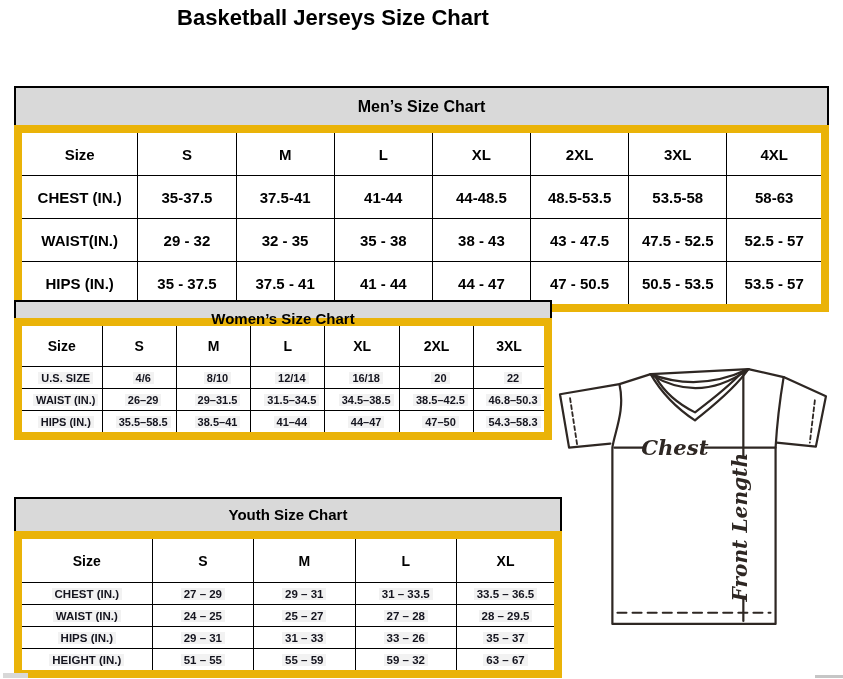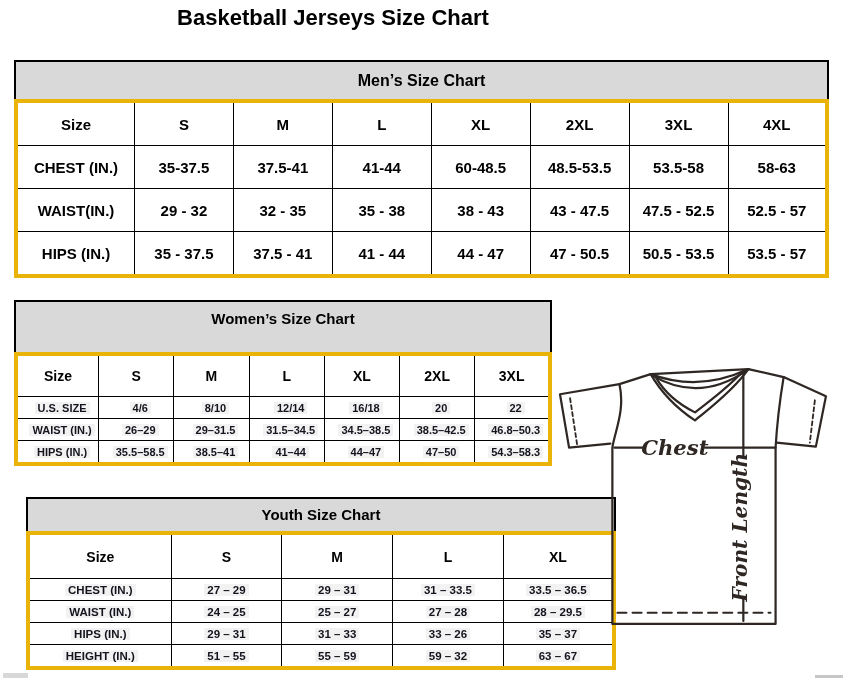--- a/index.html
+++ b/index.html
@@ -11,35 +11,35 @@
     overflow:hidden;
     color:#000;
   }
   .page-title {
     position:absolute; top:5px; left:0; width:666px;
     text-align:center; font-size:22px; font-weight:bold; color:#000;
   }
   .panel { position:absolute; }
   #mens-panel   { left:14px; top:60px;  width:815px; }
   #womens-panel { left:14px; top:300px; width:538px; }
-  #youth-panel  { left:26px; top:497px; width:590px; }
+  #youth-panel  { left:14px; top:497px; width:548px; }
 
   .panel-title {
     background:#d9d9d9;
     border:2px solid #000; border-bottom:none;
     text-align:center; font-weight:bold;
     box-sizing:border-box;
   }
-  #mens-panel   .panel-title { height:39px; line-height:37px; font-size:16px; }
-  #womens-panel .panel-title { height:52px; line-height:33px; font-size:15px; }
+  #mens-panel   .panel-title { height:39px; line-height:37px; font-size:16px;margin-top:26px; }
+  #womens-panel .panel-title { height:18px; line-height:33px; font-size:15px; }
   #youth-panel  .panel-title { height:34px; line-height:32px; font-size:15px; }
 
   table.size-table {
     border-collapse:collapse; width:100%; table-layout:fixed;
-    border:4px solid #eab308;
+    border:8px solid #eab308;
   }
   table.size-table th, table.size-table td {
     border:1px solid #000;
     text-align:center; vertical-align:middle;
     font-weight:bold; padding:0;
   }
   #mens-panel th   { height:42px; font-size:15px; }
   #mens-panel td   { height:42px; font-size:15px; }
   #mens-panel th:first-child { width:14.3%; }
 
@@ -88,21 +88,21 @@
           <th>3XL</th>
           <th>4XL</th>
         </tr>
       </thead>
       <tbody>
         <tr>
           <td><span class="cv">CHEST (IN.)</span></td>
           <td><span class="cv">35-37.5</span></td>
           <td><span class="cv">37.5-41</span></td>
           <td><span class="cv">41-44</span></td>
-          <td><span class="cv">60-48.5</span></td>
+          <td><span class="cv">44-48.5</span></td>
           <td><span class="cv">48.5-53.5</span></td>
           <td><span class="cv">53.5-58</span></td>
           <td><span class="cv">58-63</span></td>
         </tr>
         <tr>
           <td><span class="cv">WAIST(IN.)</span></td>
           <td><span class="cv">29 - 32</span></td>
           <td><span class="cv">32 - 35</span></td>
           <td><span class="cv">35 - 38</span></td>
           <td><span class="cv">38 - 43</span></td>

